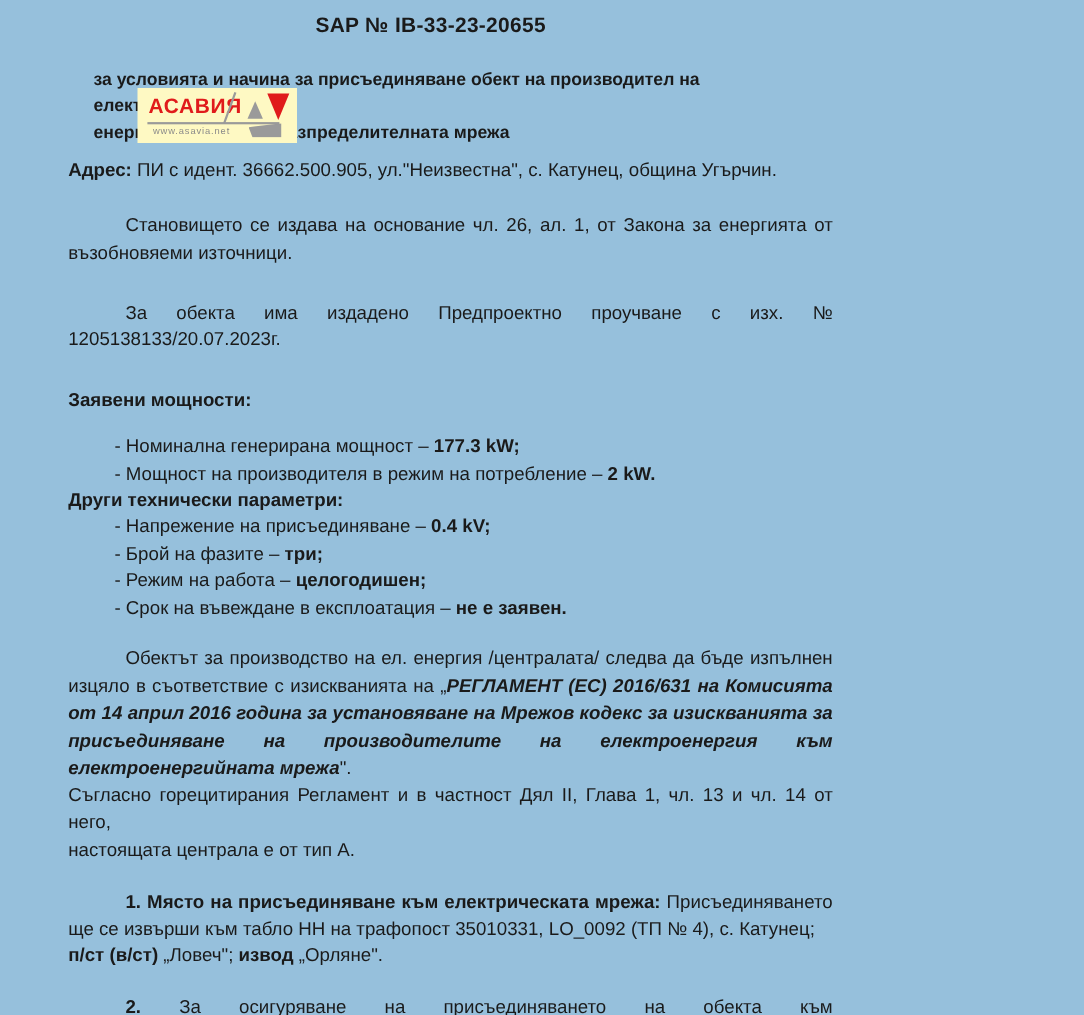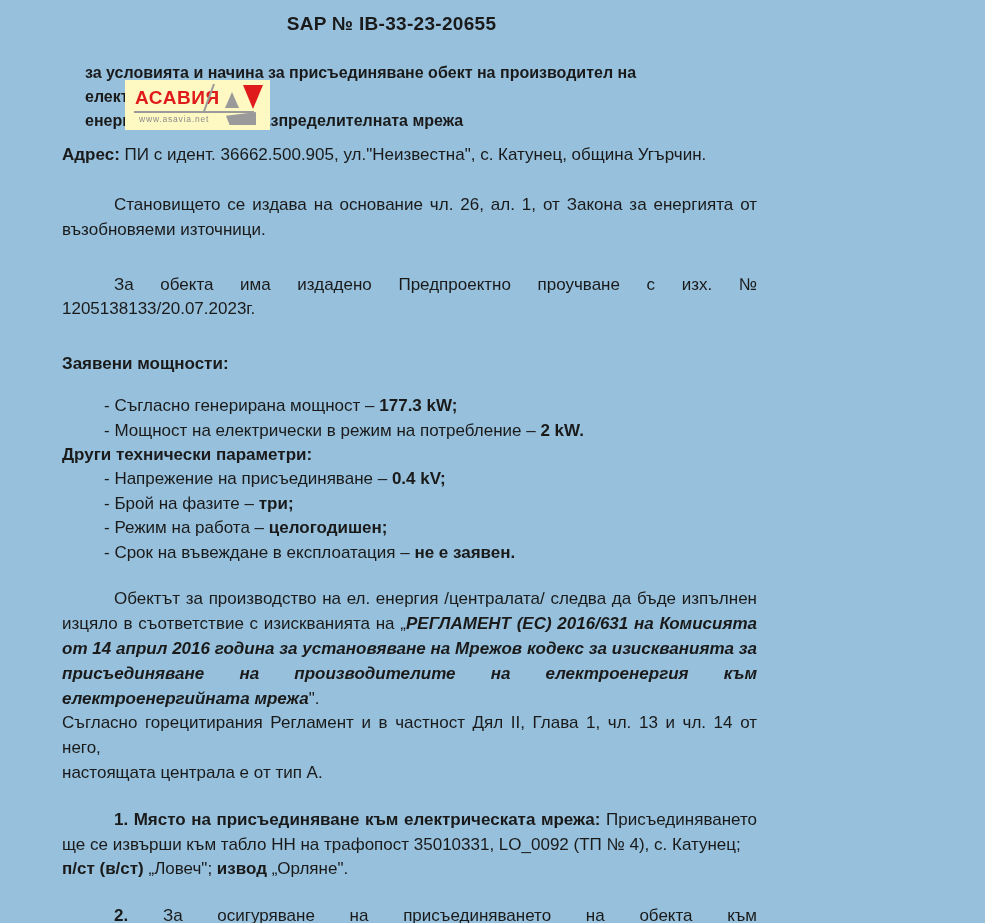--- a/index.html
+++ b/index.html
@@ -209,24 +209,24 @@
     <p class="para">За обекта има издадено Предпроектно проучване с изх. № 1205138133/20.07.2023г.</p>
 
     <div class="sp-30"></div>
 
     <p class="section-head">Заявени мощности:</p>
 
     <div class="sp-18"></div>
 
     <ul class="bullets">
       <li>
-        <span>- Съгласно генерирана мощност – </span><b>177.3 kW;</b>
-      </li>
-      <li>
-        <span>- Мощност на електрически в режим на потребление – </span><b>2 kW.</b>
+        <span>- Номинална генерирана мощност – </span><b>177.3 kW;</b>
+      </li>
+      <li>
+        <span>- Мощност на производителя в режим на потребление – </span><b>2 kW.</b>
       </li>
     </ul>
 
     <p class="section-head">Други технически параметри:</p>
 
     <ul class="bullets">
       <li>
         <span>- Напрежение на присъединяване – </span><b>0.4 kV;</b>
       </li>
       <li>

